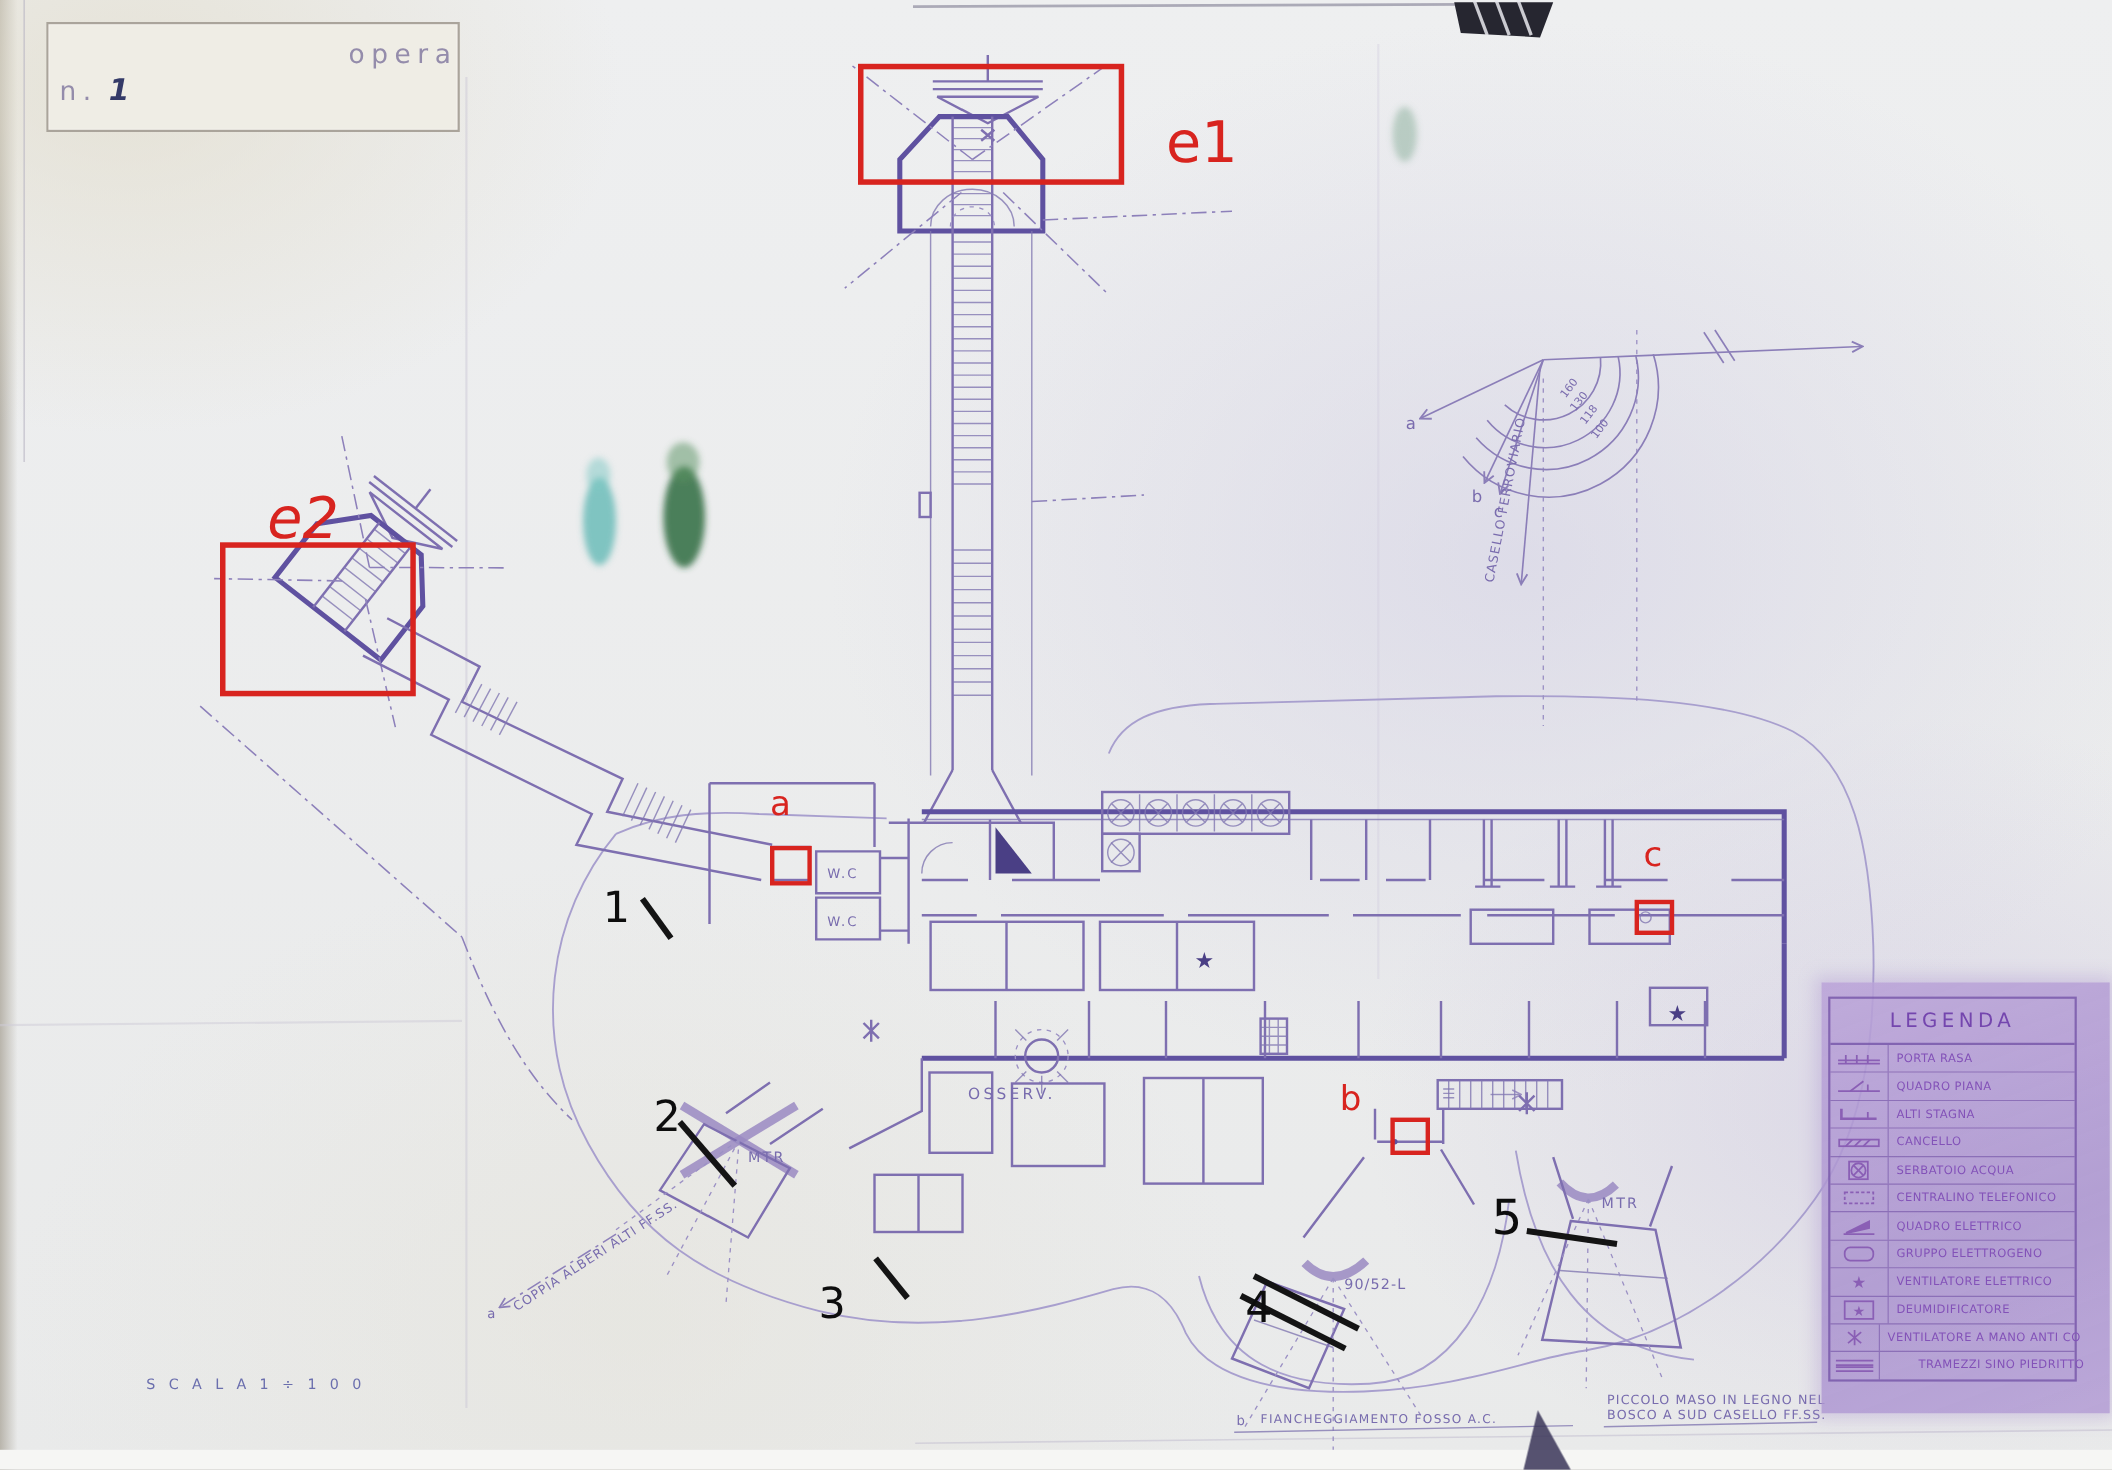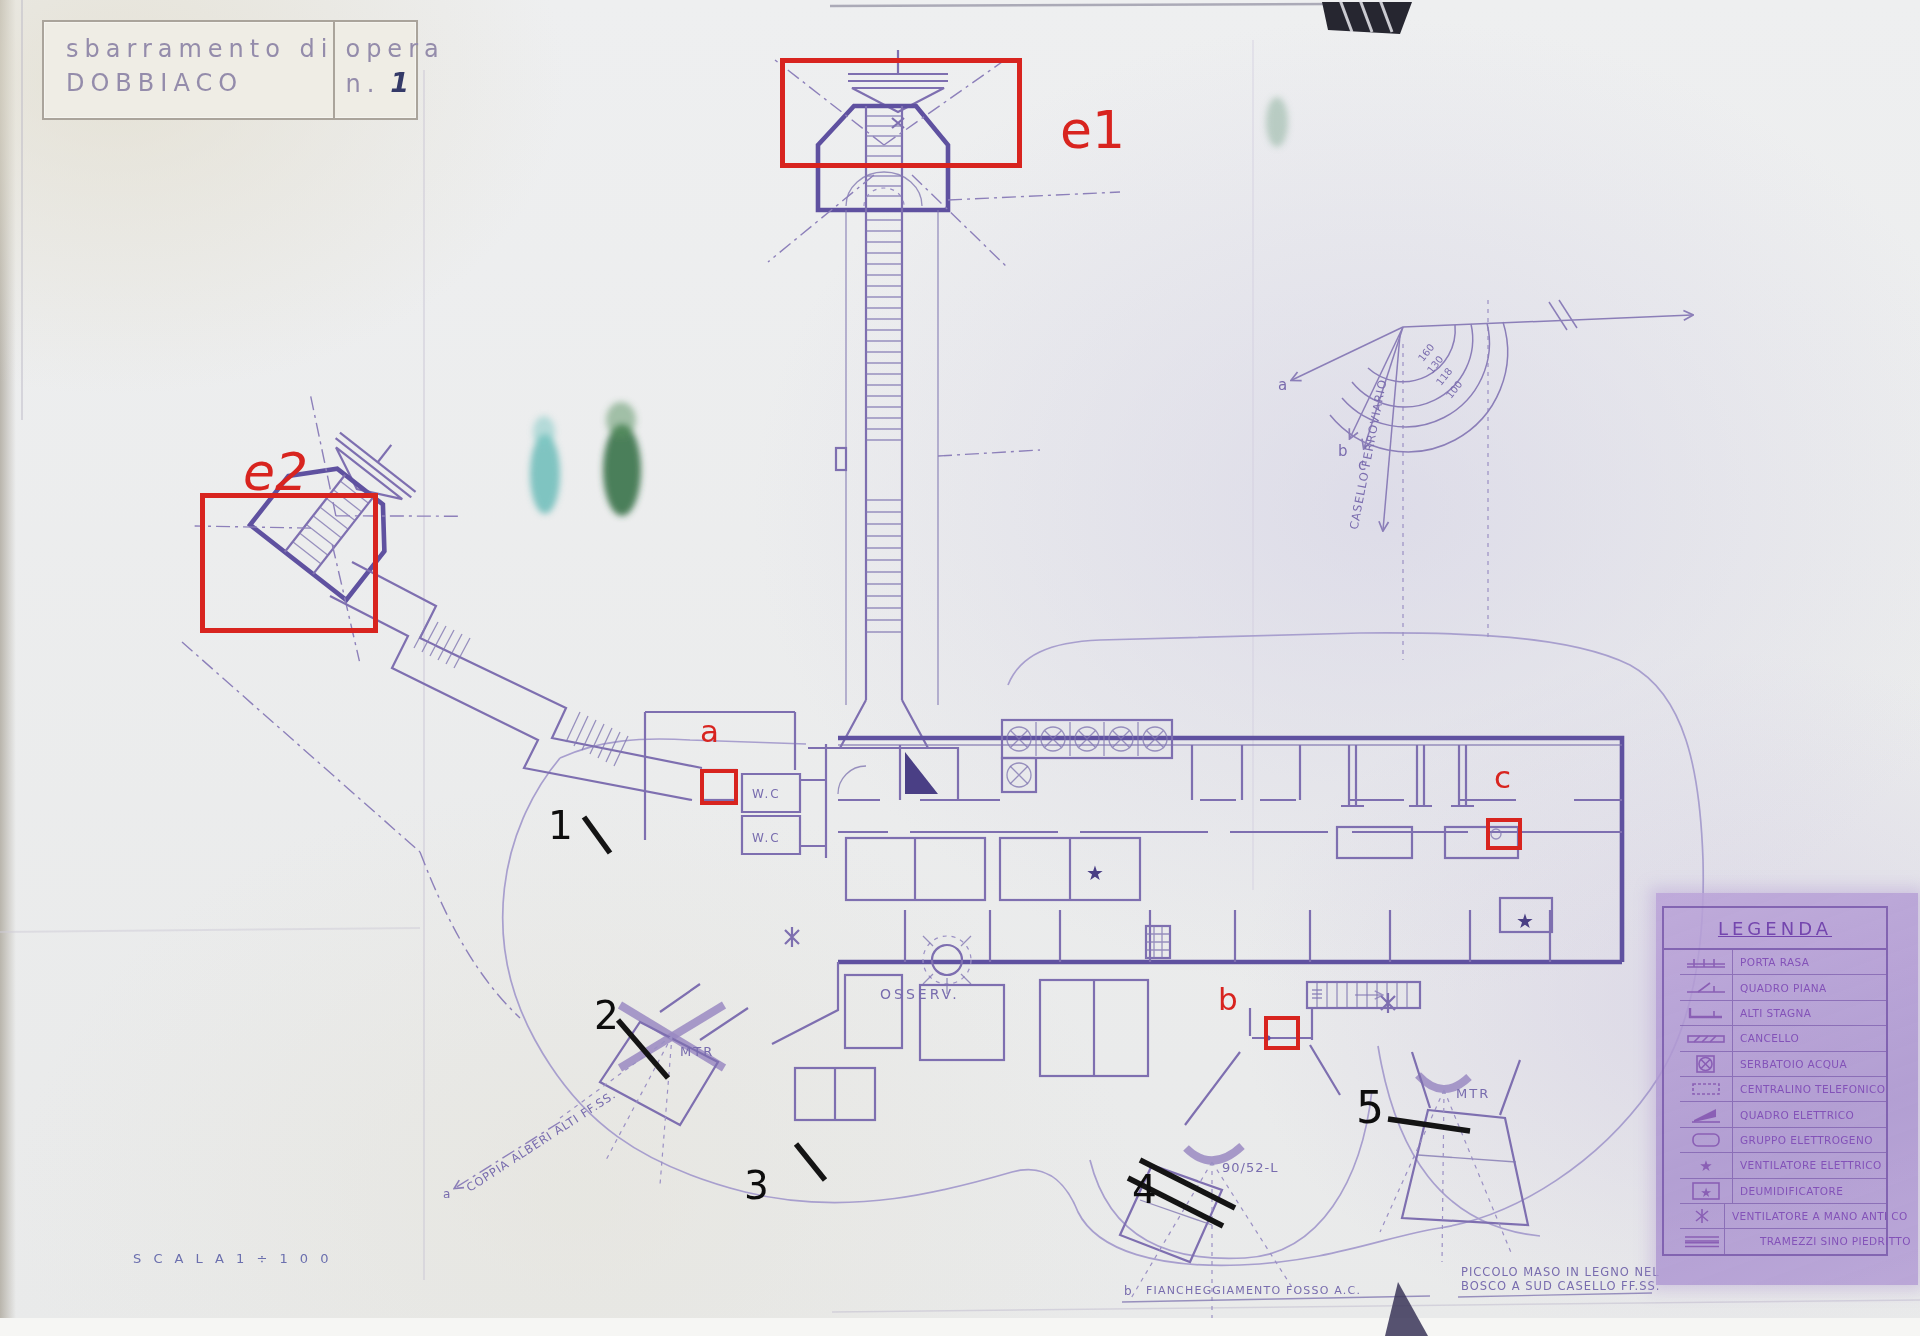--- a/index.html
+++ b/index.html
@@ -27,22 +27,22 @@
   .redlabel{color:#d8241f;font-size:52px;line-height:1;}
   .redlabel-sm{color:#d8241f;font-size:31px;line-height:1;}
   .blacknum{color:#0d0d0d;font-size:39px;line-height:1;}
   
   #legend-wash{left:1656px;top:893px;width:262px;height:392px;
     background:linear-gradient(160deg, rgba(186,163,216,.88), rgba(168,144,206,.82) 60%, rgba(178,155,212,.85));
     box-shadow:0 0 14px 6px rgba(168,144,206,.35);}
   #legend-table{left:1662px;top:906px;width:222px;border:2px solid rgba(116,84,168,.8);
     display:flex;flex-direction:column;}
   .lg-title{height:40px;border-bottom:2px solid rgba(116,84,168,.8);display:flex;align-items:center;justify-content:center;
-    color:#7446ae;font-size:18px;letter-spacing:4px;text-decoration:underline;}
-  .lg-row{height:24.4px;display:flex;border-bottom:1.5px solid rgba(116,84,168,.65);margin-left:16px;}
+    color:#7446ae;font-size:18px;letter-spacing:4px;}
+  .lg-row{height:24.4px;display:flex;border-bottom:1.5px solid rgba(116,84,168,.65);}
   .lg-row:last-child{border-bottom:none;gap:28px;}
   .lg-sym{width:52px;border-right:1.5px solid rgba(116,84,168,.65);display:flex;align-items:center;justify-content:center;}
   .lg-lbl{flex:1;display:flex;align-items:center;padding-left:7px;color:#8352b8;font-size:10.5px;letter-spacing:.4px;white-space:nowrap;}
   .lg-sym svg{display:block;}
   .lgst{stroke:#8a5fb5;stroke-width:1.6;fill:none;}
   
   .w{stroke:#7e6fb0;stroke-width:2.2;fill:none;}
   .w1{stroke:#8278b2;stroke-width:1.3;fill:none;opacity:.8;}
   .wh{stroke:#5f51a0;stroke-width:4.6;fill:none;}
   .wf{stroke:#a89fce;stroke-width:1.7;fill:none;}
@@ -289,24 +289,20 @@
       <text font-size="20" fill="#4a3f85" x="1086" y="880">★</text>
       <text font-size="20" fill="#4a3f85" x="1516" y="928">★</text>
       <g class="w" stroke-width="1.8">
         <path d="M1381,996 L1395,1010 M1395,996 L1381,1010 M1388,993 V1013"></path>
         <path d="M785,930 L799,944 M799,930 L785,944 M792,927 V947"></path>
       </g>
     </g>
   </svg>
 
   <div class="abs" id="titleblock">
-    <div class="cell-l">
-      <div class="tb-txt">sbarramento di</div>
-      <div class="tb-txt">DOBBIACO</div>
-    </div>
     <div class="cell-r">
       <div class="tb-txt">opera</div>
       <div class="tb-txt" style="display:flex;gap:10px;align-items:baseline;">
         <span>n.</span>
           <span class="tb-num">1</span>
       </div>
     </div>
   </div>
 
   <div class="abs redbox" style="left:780px;top:58px;width:232px;height:100px;"></div>

